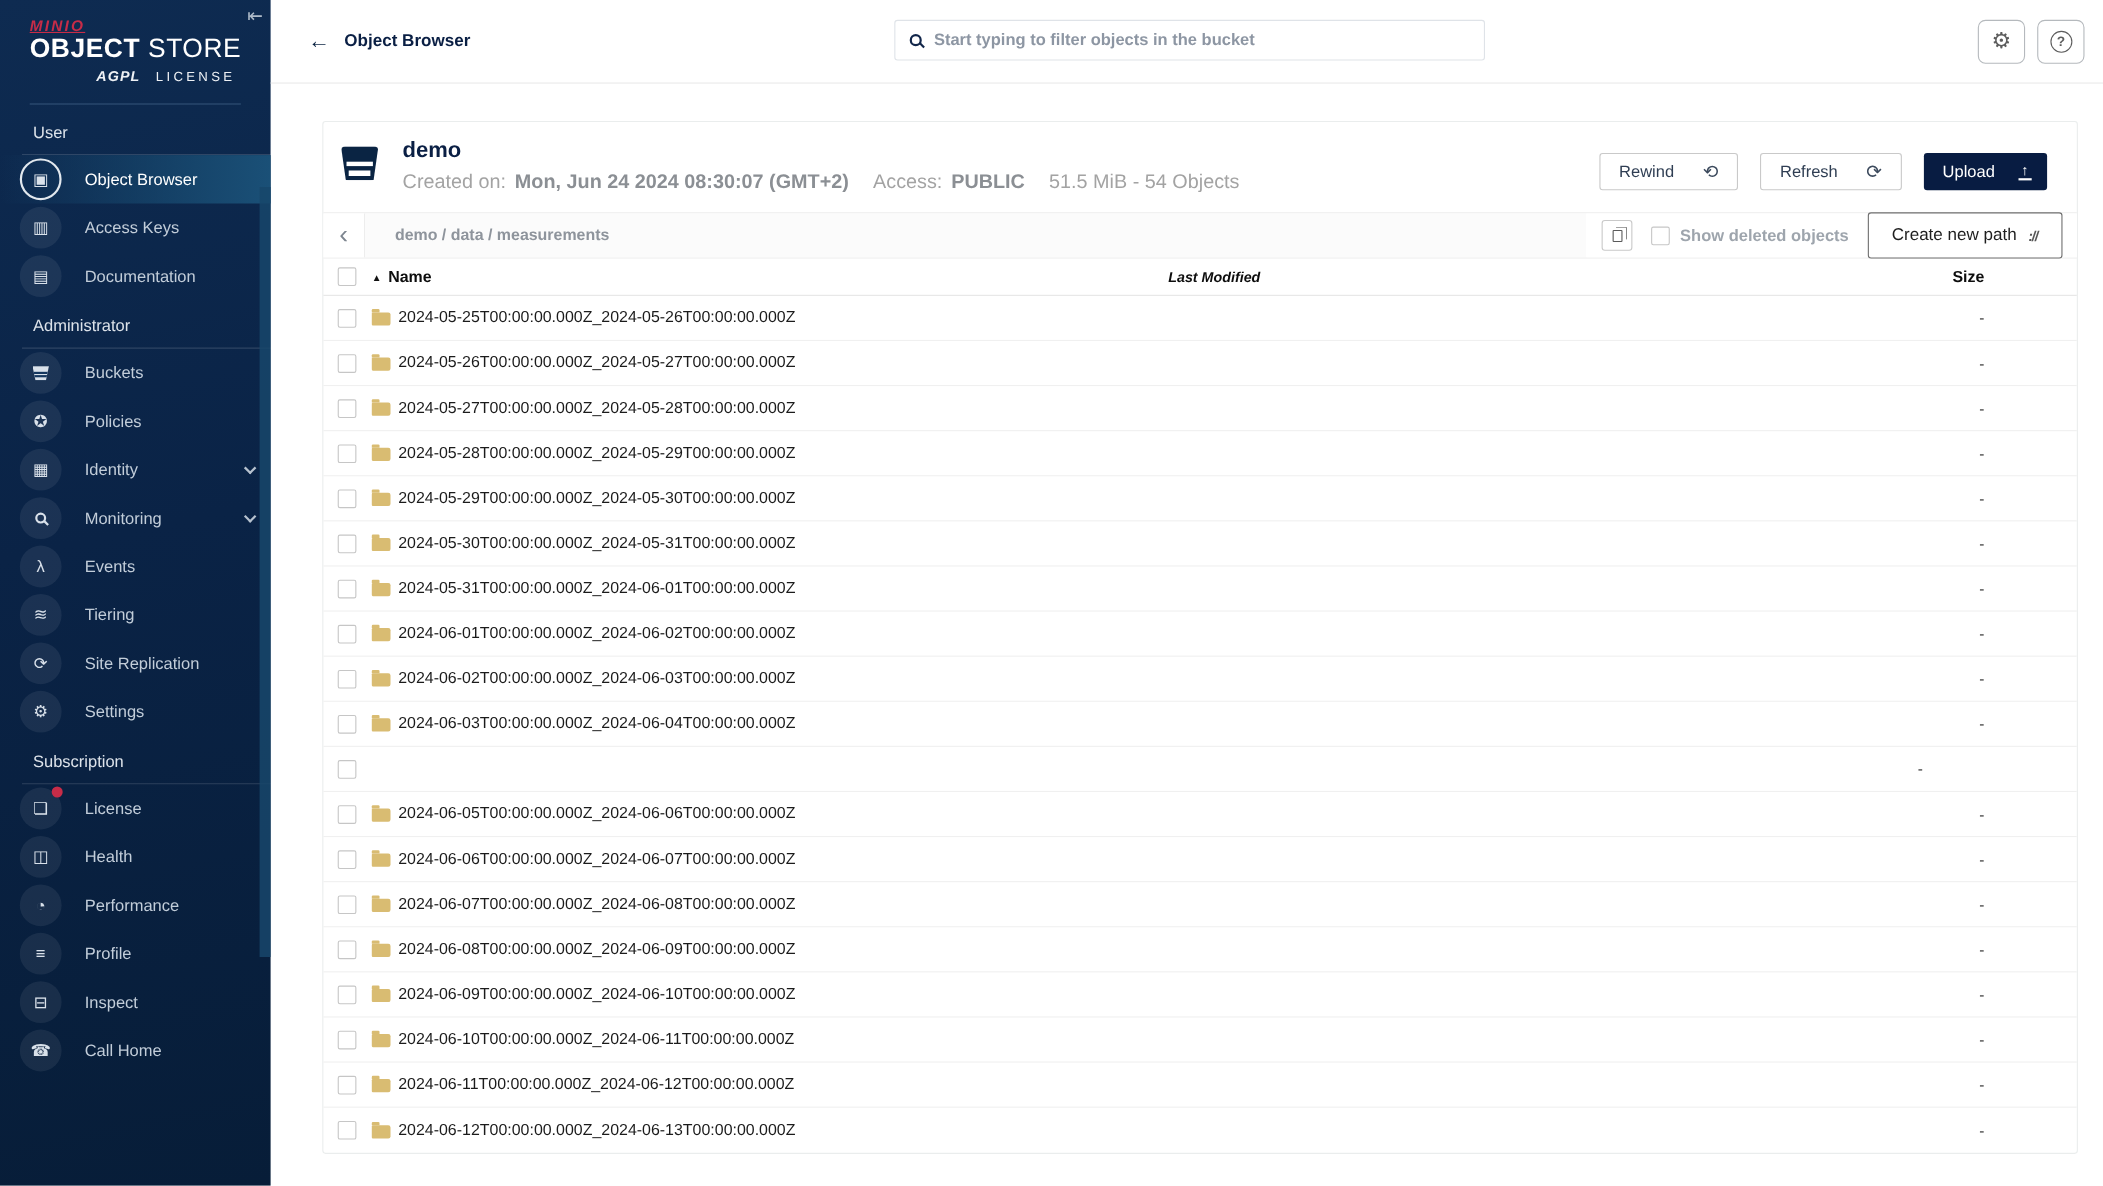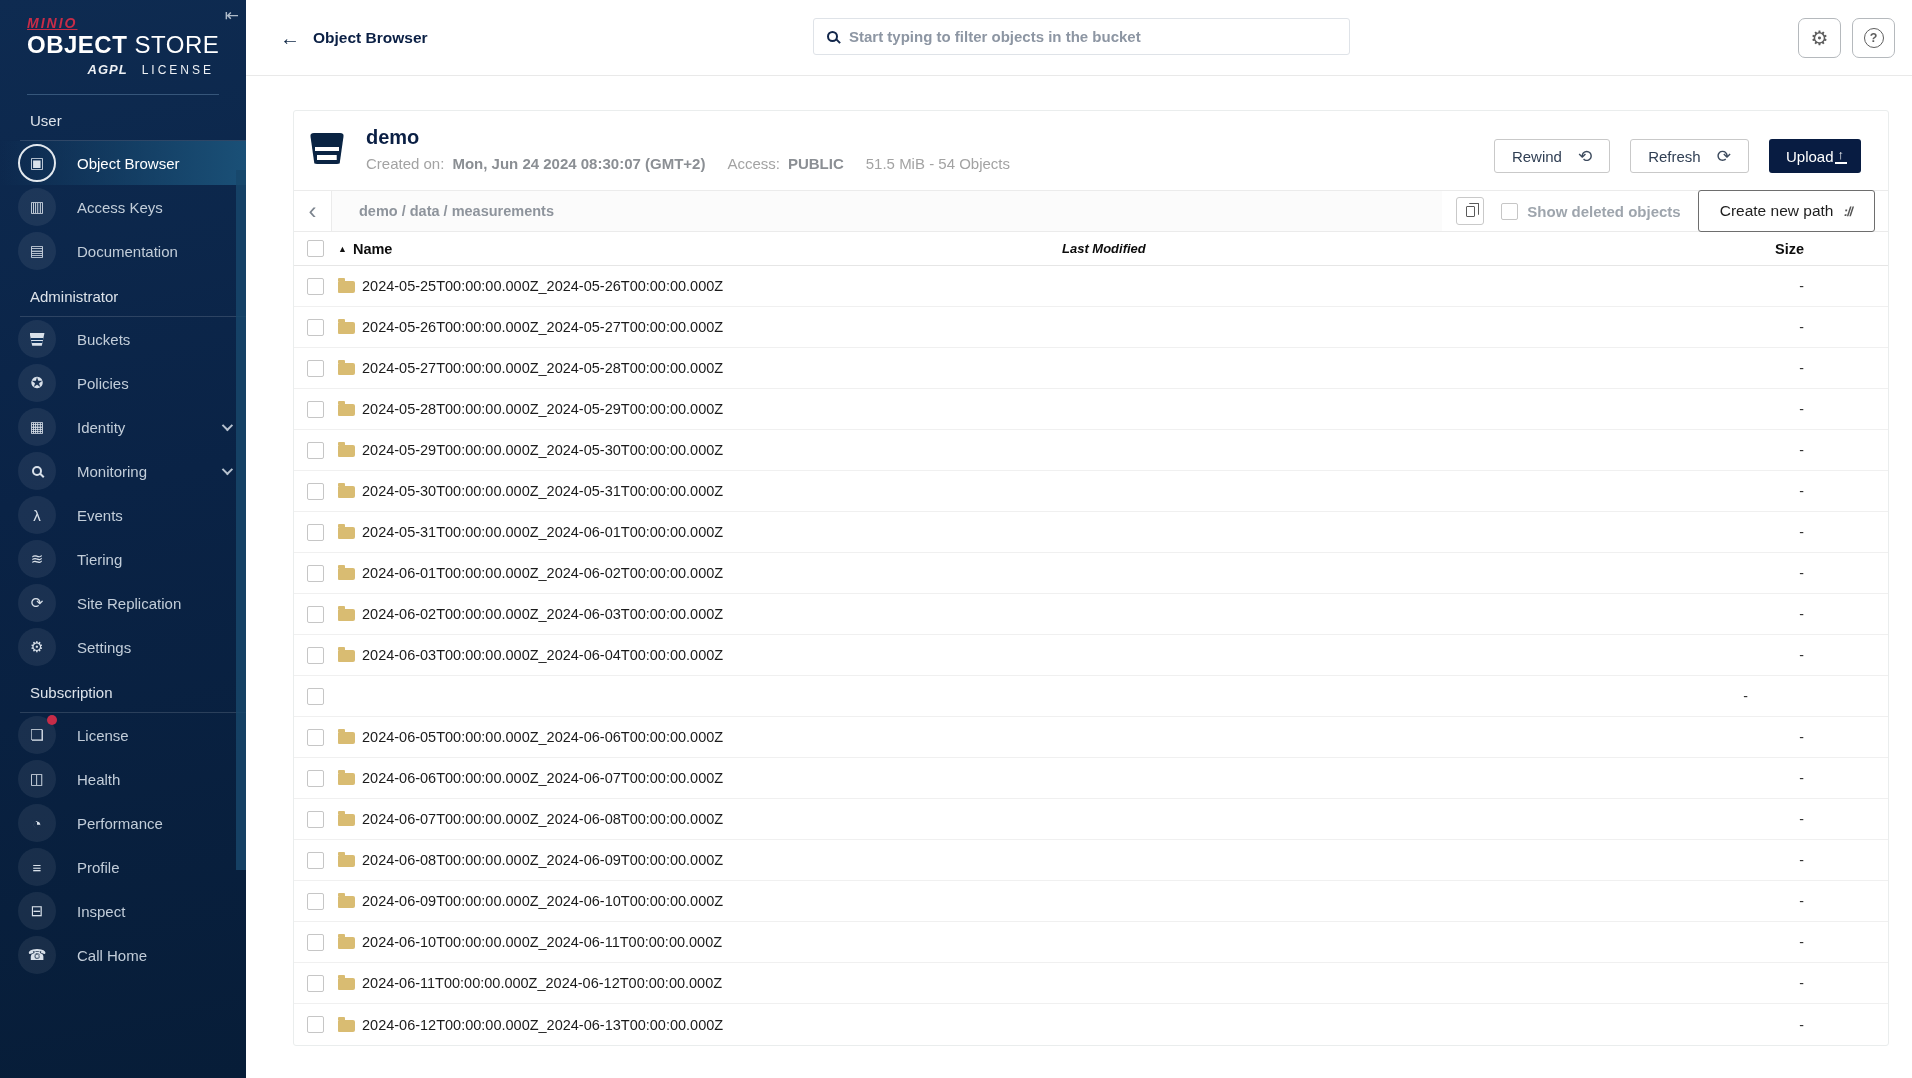--- a/index.html
+++ b/index.html
@@ -64,29 +64,29 @@
   
   .card { margin:34px 23px 0 47px; border:1px solid #eaeded; border-radius:3px; background:#fff; }
 
   .bucket-header { display:flex; align-items:flex-start; padding:15px 14px 17px 16px; }
   .bucket-ico { width:34px; height:31px; margin-top:7px; background:#0A2443;
                 clip-path:polygon(0 0,100% 0,87% 100%,13% 100%); border-radius:4px 4px 7px 7px;
                 background-image:linear-gradient(#fff,#fff),linear-gradient(#fff,#fff);
                 background-size:72% 4px,58% 5px; background-position:50% 52%,50% 84%; background-repeat:no-repeat; }
   .bucket-info { margin-left:22px; }
   .bucket-name { font-size:20px; font-weight:700; color:#0A1F44; }
-  .bucket-meta { margin-top:6px; font-size:15px; color:#a3a3a3; display:flex; gap:8px; align-items:baseline; }
+  .bucket-meta { margin-top:6px; font-size:18px; color:#a3a3a3; display:flex; gap:8px; align-items:baseline; }
   .bucket-meta .bold { font-weight:700; color:#8b8f94; }
   .bucket-meta .sp { margin-left:14px; }
   .bucket-actions { margin-left:auto; margin-right:13px; margin-top:13px; display:flex; gap:20px; }
   .btn-outline { height:34px; padding:0 17px; border:1px solid #c9c9c9; border-radius:3px; background:#fff;
-                 color:#2f3e53; font-size:15px; display:flex; align-items:center; gap:16px; cursor:pointer; }
+                 color:#2f3e53; font-size:15px; display:flex; align-items:center; gap:26px; cursor:pointer; }
   .btn-outline .gl { font-size:17px; color:#3c4a5d; }
   .btn-primary { height:34px; padding:0 17px; border:none; border-radius:3px; background:#081C42; color:#fff;
-                 font-size:15px; display:flex; align-items:center; gap:4px; cursor:pointer; }
+                 font-size:15px; display:flex; align-items:center; gap:24px; cursor:pointer; }
   .up-ico { position:relative; font-size:13px; font-weight:700; line-height:1; padding-bottom:3px; }
   .up-ico::after { content:''; position:absolute; left:-3px; right:-3px; bottom:0; height:2px; background:currentColor; }
 
   .pathbar { display:flex; align-items:center; height:42px; border-top:1px solid #ebebeb; border-bottom:1px solid #ebebeb; }
   .path-back { width:38px; height:100%; border-right:1px solid #ebebeb; display:flex; align-items:center;
                justify-content:center; font-size:24px; color:#7d8differ9; color:#7d858f; cursor:pointer; background:#fff; }
   .path-crumbs { flex:1; height:100%; background:#fbfbfb; display:flex; align-items:center; padding-left:27px;
                  font-size:14.5px; font-weight:700; color:#8e949c; }
   .path-right { display:flex; align-items:center; gap:17px; padding:0 13px 0 14px; background:#fff; height:100%; }
   .copy-btn { width:28px; height:28px; border:1px solid #c9c9c9; border-radius:3px; background:#fff;

